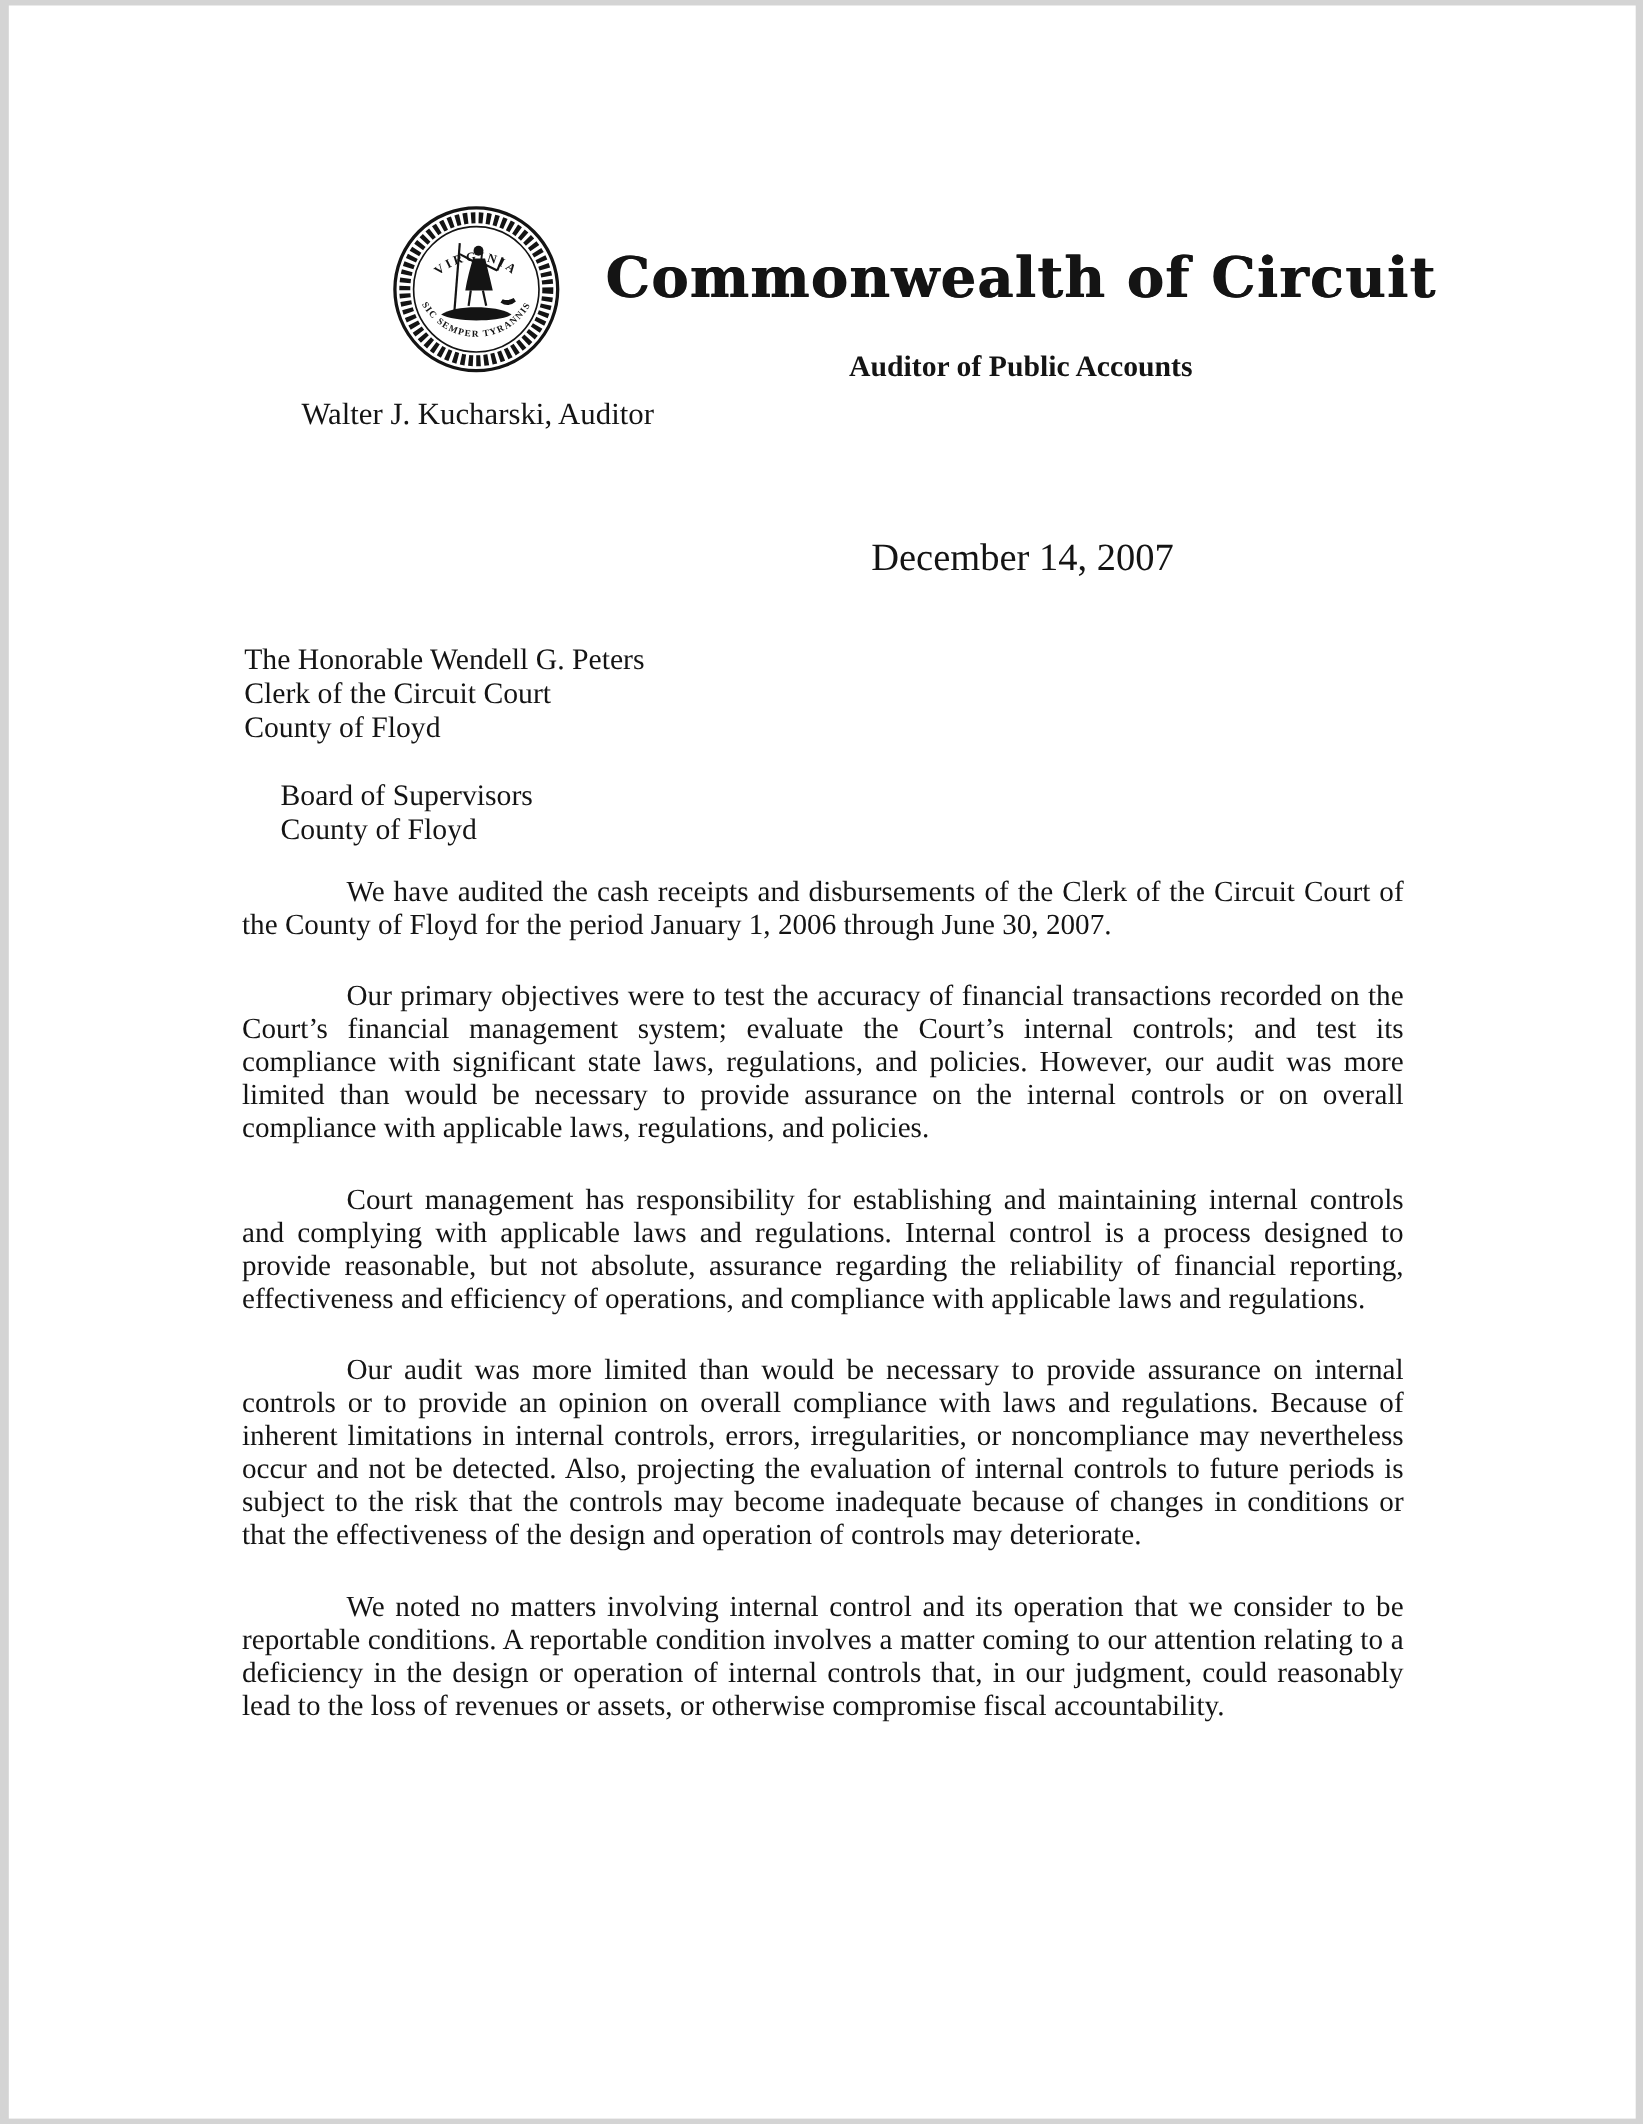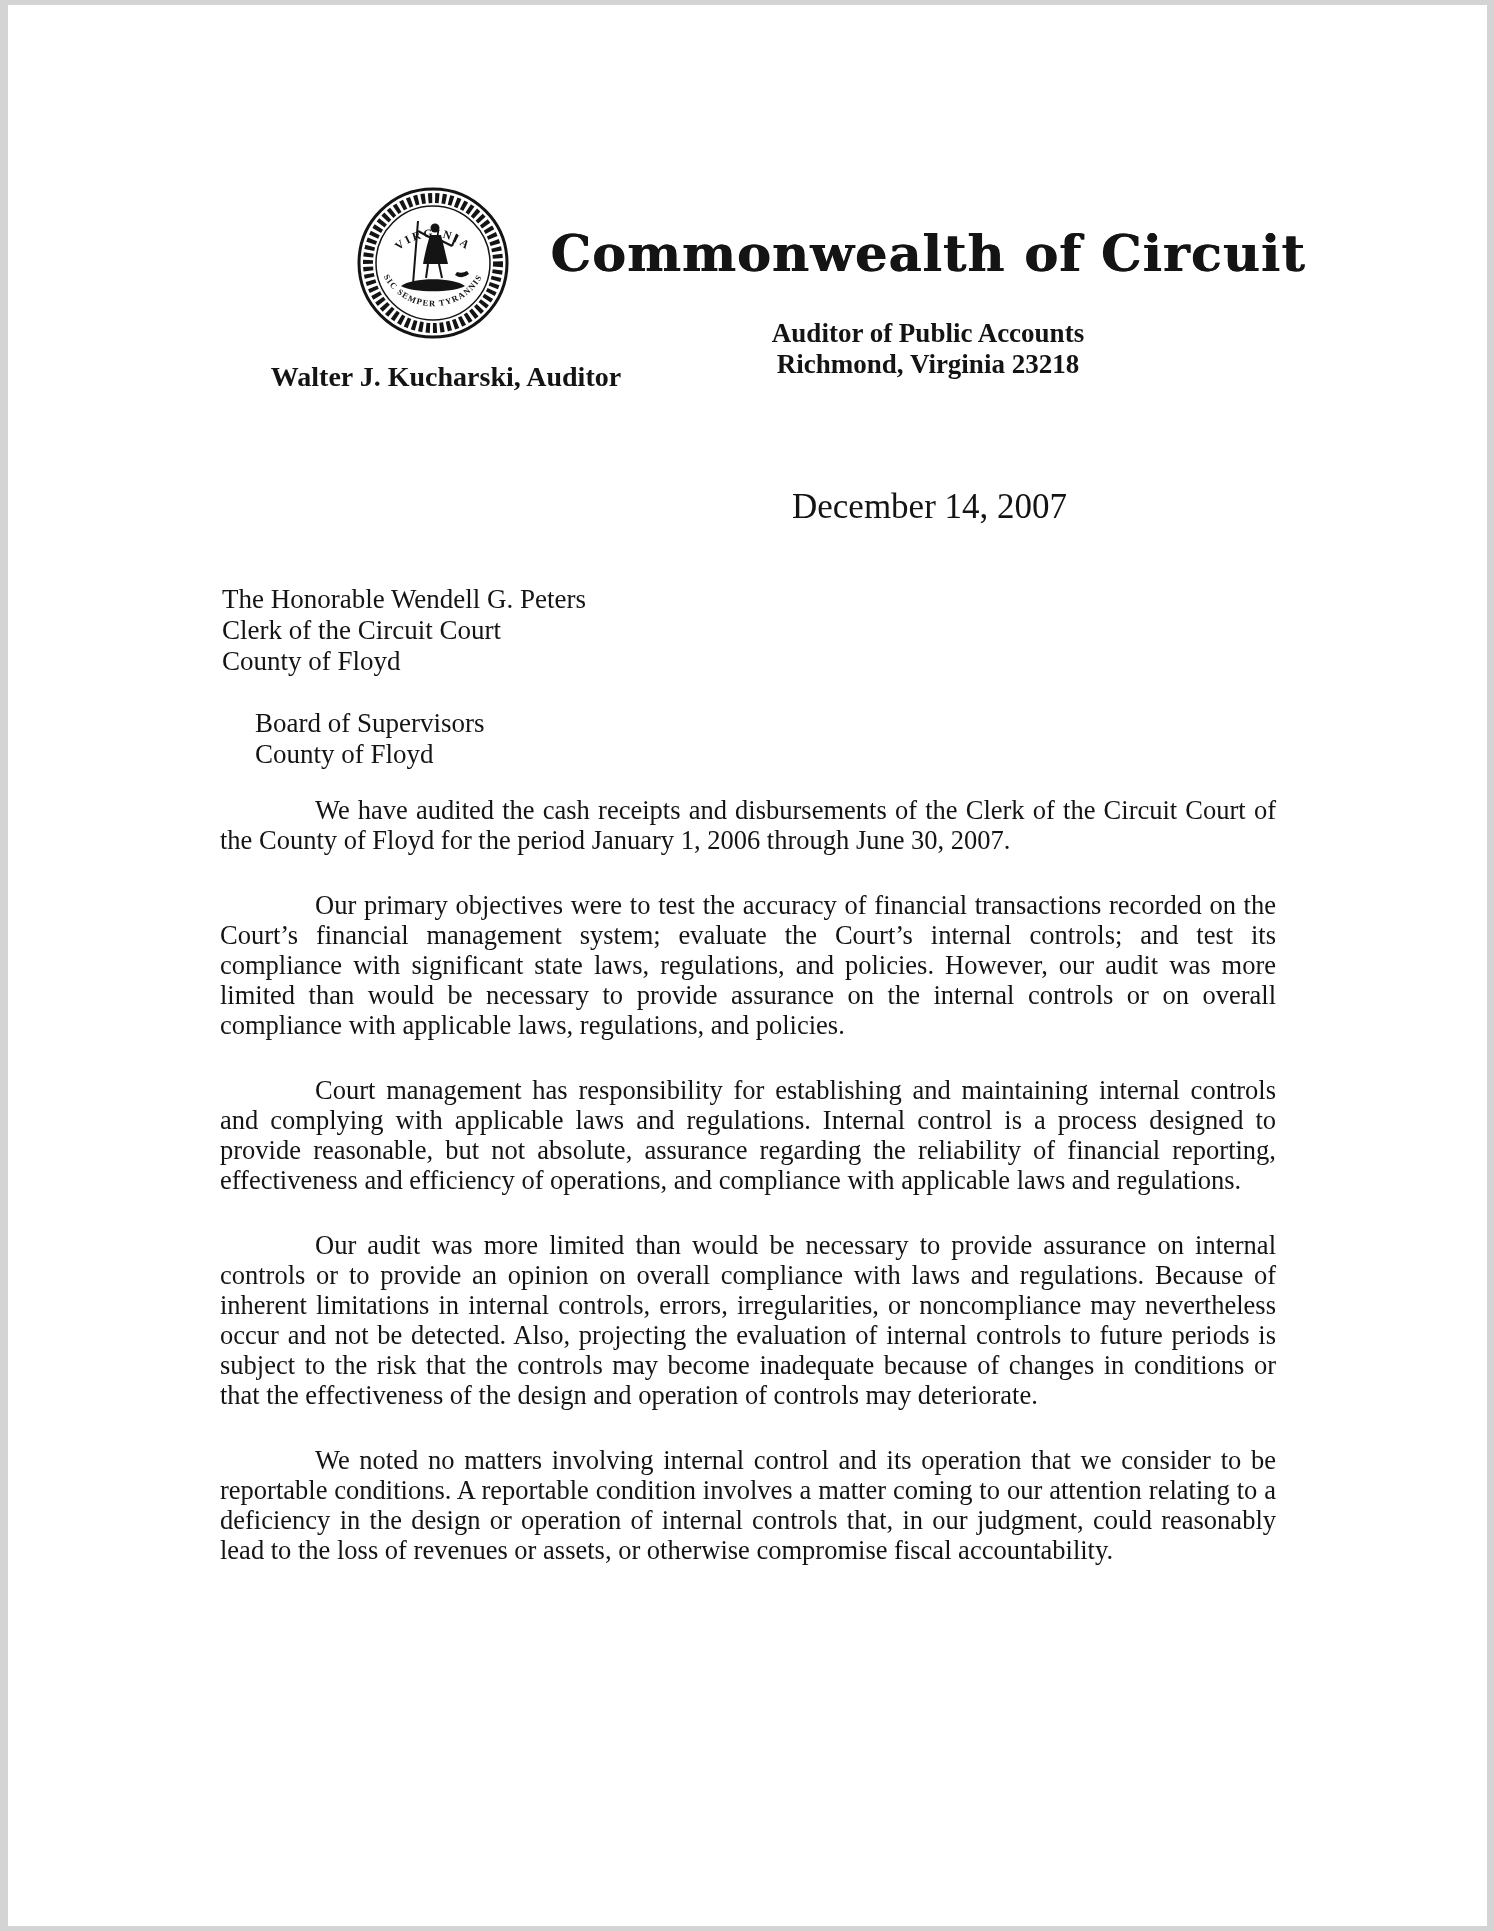--- a/index.html
+++ b/index.html
@@ -31,23 +31,23 @@
     text-shadow:0.6px 0 0 #141414;
   }
   .office-block{
     position:absolute;left:475px;top:313px;width:890px;
     text-align:center;
     font-weight:bold;
     font-size:27px;
     line-height:31px;
   }
   .auditor-name{
-    position:absolute;left:248px;top:356px;width:380px;
-    text-align:center;
-    font-weight:bold;
+    position:absolute;left:266px;top:356px;width:380px;
+    text-align:left;
+    font-weight:normal;
     font-size:28px;
     white-space:nowrap;
   }
   
   .date-line{
     position:absolute;left:784px;top:482px;
     font-size:35px;
   }
   .recipients{
     position:absolute;left:214px;top:579px;
@@ -105,21 +105,20 @@
       </g>
       <path d="M 46,101 C 57,92 99,92 110,101 C 99,108 57,108 46,101 Z" fill="#141414"></path>
       <path d="M 100,90 q 7,5 14,-1 l -2,-3 q -5,3 -10,1 Z" fill="#141414"></path>
     </svg>
   </div>
 
   <div class="org-title">Commonwealth of Circuit</div>
 
   <div class="office-block">
     <div>Auditor of Public Accounts</div>
-    <div>Richmond, Virginia 23218</div>
   </div>
 
   <div class="auditor-name">Walter J. Kucharski, Auditor</div>
 
   <div class="date-line">December 14, 2007</div>
 
   <div class="recipients">
     <div class="addr-group">
       <div>The Honorable Wendell G. Peters</div>
       <div>Clerk of the Circuit Court</div>

